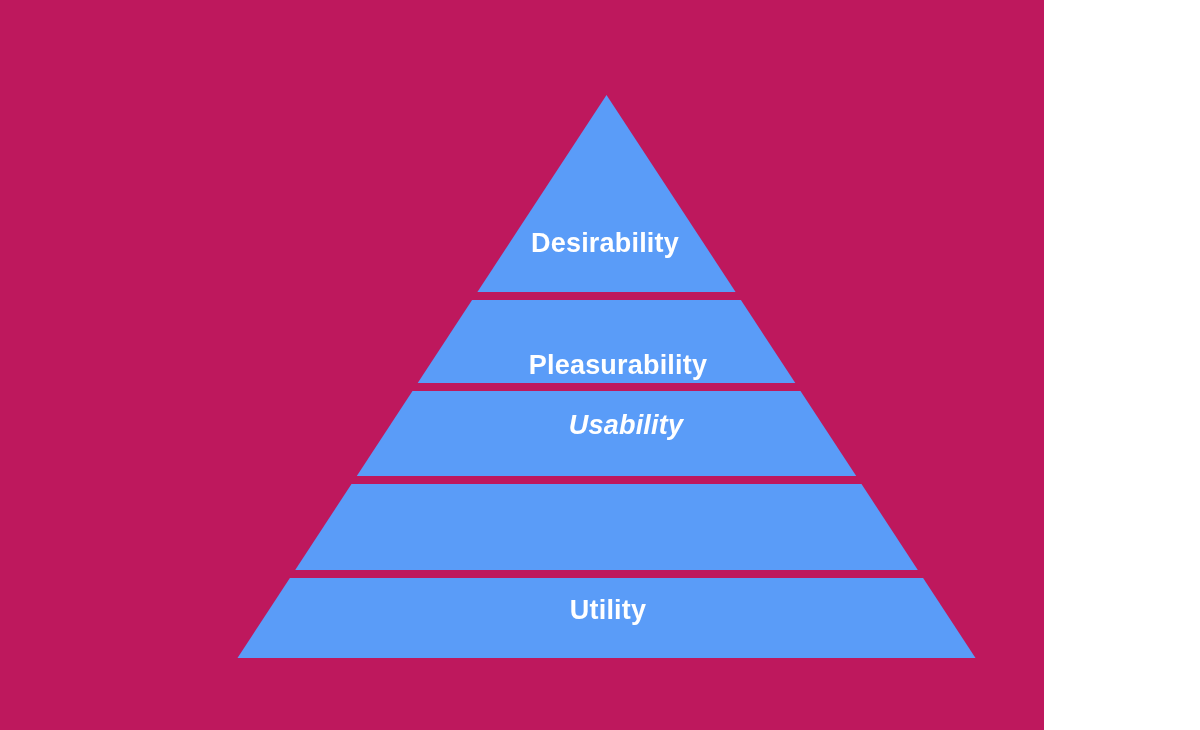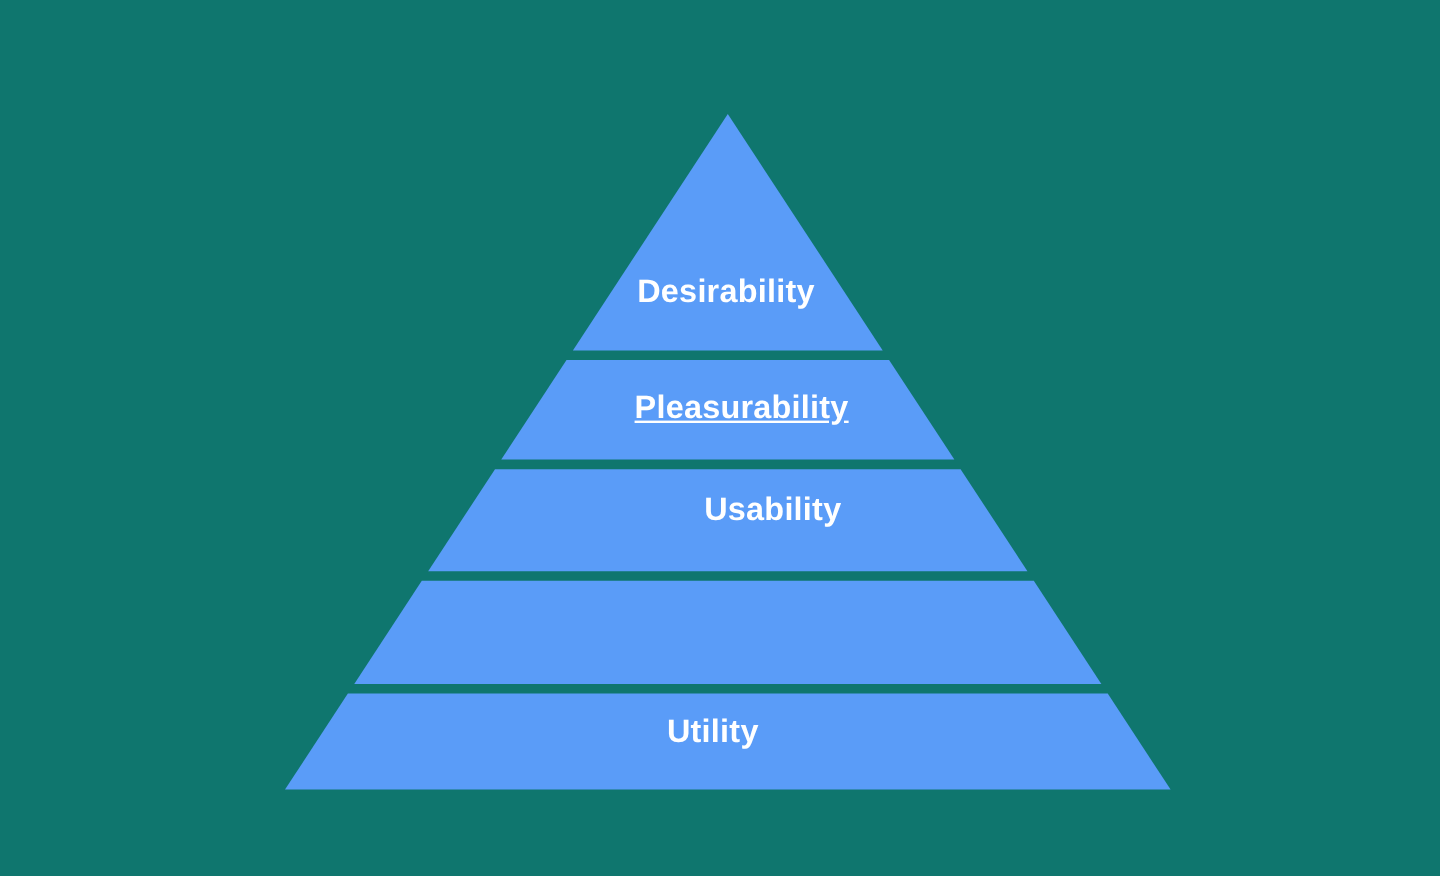--- a/index.html
+++ b/index.html
@@ -5,23 +5,23 @@
   * { margin: 0; padding: 0; box-sizing: border-box; }
   html, body {
     width: 1200px;
     height: 730px;
     background: #ffffff;
     overflow: hidden;
     font-family: "Liberation Sans", sans-serif;
   }
   .canvas {
     position: relative;
-    width: 1200px;
+    width: 1044px;
     height: 730px;
-    background: #0f766e;
+    background: #be185d;
   }
   .pyramid-svg {
     position: absolute;
     top: 0;
     left: 0;
     width: 1200px;
     height: 730px;
     display: block;
   }
   .pyramid-svg polygon {
@@ -32,24 +32,24 @@
     position: absolute;
     transform: translate(-50%, -50%);
     color: #ffffff;
     font-weight: 700;
     font-size: 27px;
     letter-spacing: 0.2px;
     white-space: nowrap;
     line-height: 1;
   }
   .lv1 { left: 605px; top: 243px; }
-  .lv2 { left: 618px; top: 340px; text-decoration: underline; }
-  .lv3 { left: 644px; top: 425px; }
+  .lv2 { left: 618px; top: 365px; }
+  .lv3 { left: 626px; top: 425px; font-style: italic; }
   .lv4 { left: 617px; top: 521px; }
-  .lv5 { left: 594px; top: 610px; }
+  .lv5 { left: 608px; top: 610px; }
 </style>
 </head>
 <body>
 
 <div class="canvas">
 
   <svg class="pyramid-svg" viewBox="0 0 1200 730" xmlns="http://www.w3.org/2000/svg">
 
     <polygon points="606.5,95 735.6,292 477.4,292"></polygon>
 

